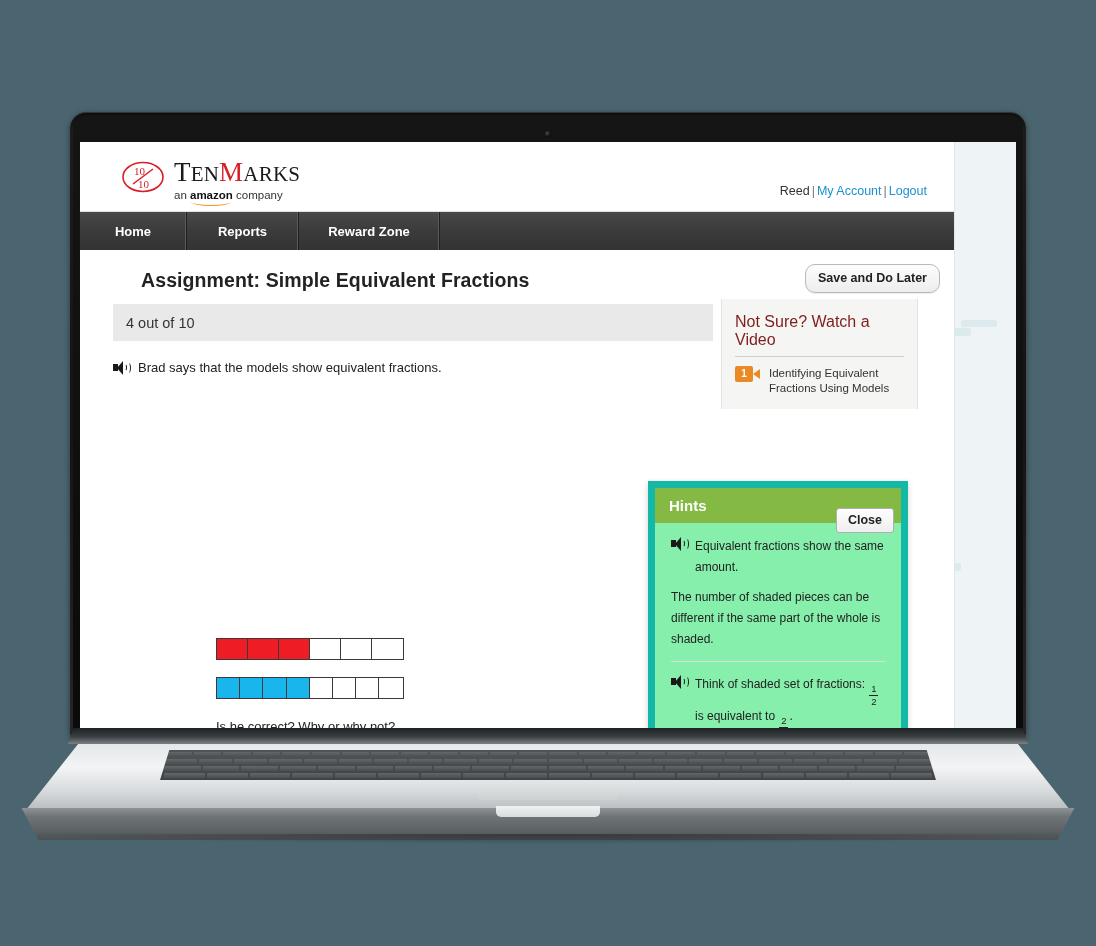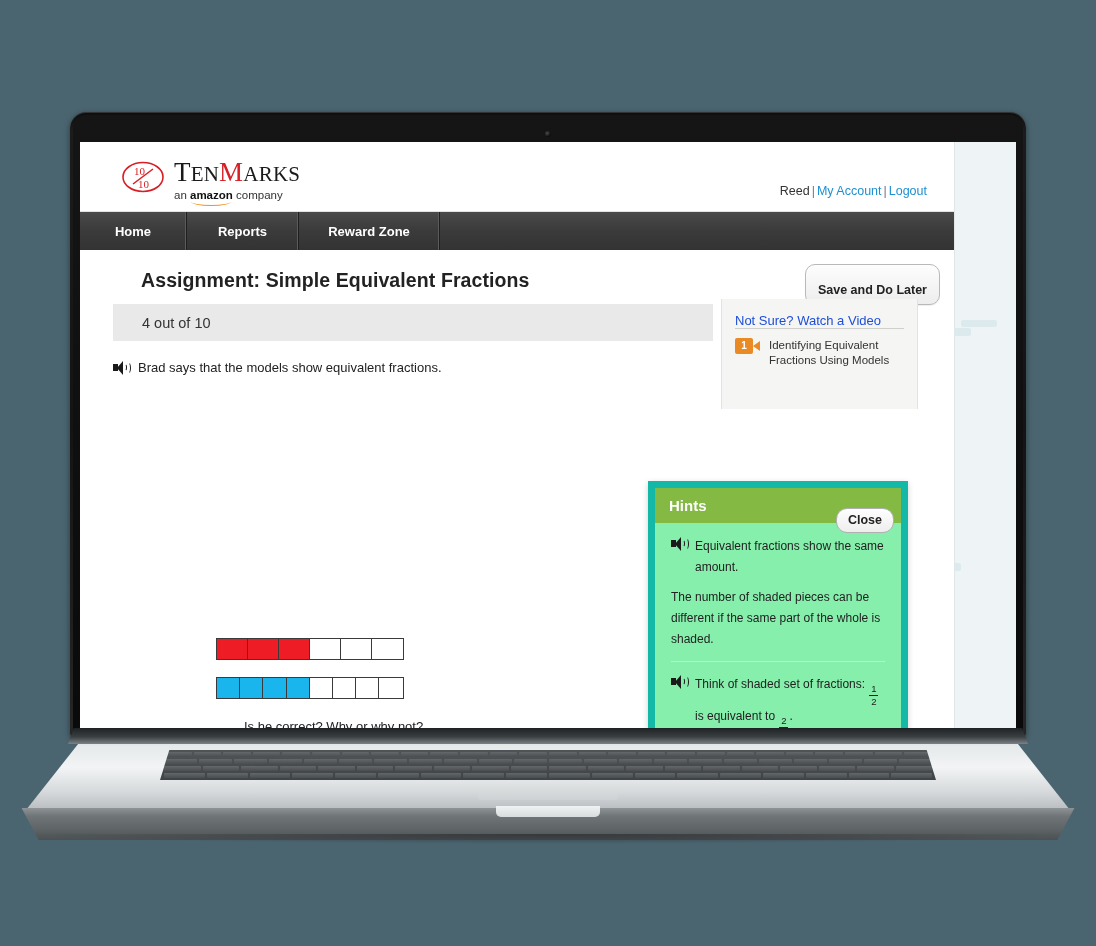--- a/index.html
+++ b/index.html
@@ -139,30 +139,30 @@
   .nav-item:nth-child(3) { width:141px; }
 
   
   .content { position:absolute; left:0; top:108px; width:874px; bottom:0; background:#fff; }
   .assignment-title {
     position:absolute; left:34px; top:19px;
     font-size:19.5px; color:#222; font-weight:bold; letter-spacing:.1px;margin-left:27px;
   }
   .save-btn {
     position:absolute; right:14px; top:14px;
-    padding:18px 12px 7px;
+    padding:6px 12px 7px;
     background: linear-gradient(180deg,#fdfdfd,#ededed);
     border:1px solid #b9b9b9; border-radius:10px;
     font-size:12.5px; color:#222; font-weight:bold; cursor:pointer;
     box-shadow: 0 1px 1px rgba(0,0,0,.07);
     text-align: center;
   }
   .progress-bar {
     position:absolute; left:33px; top:54px; width:600px; height:37px;
-    background:#e9e9e9; display:flex; align-items:center;padding-left:16px;
+    background:#e9e9e9; display:flex; align-items:center;
   }
   .progress-text { padding-left:13px; font-size:14.5px; color:#333; }
 
   .q-row { position:absolute; left:33px; top:107px; display:flex; align-items:flex-end; gap:8px; }
   .q-text { font-size:13px; color:#222; padding-top:3px; }
 
   .spk { flex:0 0 auto; width:17px; height:15px; position:relative; display:inline-block; }
   .spk .body {
     position:absolute; left:0; top:4px; width:5px; height:7px; background:#1a1a1a;
   }
@@ -183,30 +183,30 @@
   .fcell { border-right:1.5px solid #3a3a3a; }
   .fcell:last-child { border-right:none; }
   .fcell.fill-red { background:#ee1c25; }
   .fcell.fill-blue { background:#19b5ec; }
 
   #model-a { position:absolute; left:136px; top:388px; }
   #model-a .fcell { width:31px; height:20px; }
   #model-b { position:absolute; left:136px; top:427px; }
   #model-b .fcell { width:23.2px; height:20px; }
 
-  .prompt { position:absolute; left:136px; top:469px; font-size:13px; color:#222;margin-left:28px; }
+  .prompt { position:absolute; left:136px; top:469px; font-size:13px; color:#222; }
 
   
   .video-box {
     position:absolute; left:641px; top:49px; width:197px; height:110px;
     background:#f5f5f3; border-left:1px solid #e3e3e1; border-right:1px solid #e3e3e1;
     padding:14px 13px 0 13px;
   }
   .video-title {
-    font-size:13px; color:#1d4ed8; 
+    font-size:16px; color:#7f1d1d; padding-bottom:7px;
     border-bottom:1px solid #cfcfcd;
   }
   .video-item { display:flex; gap:9px; padding-top:9px; }
   .vid-icon { flex:0 0 auto; position:relative; width:25px; height:16px; }
   .vid-icon .vbody {
     position:absolute; left:0; top:0; width:18px; height:16px;
     background:#e98a24; border-radius:2px;
     color:#fff; font-size:10px; font-weight:bold; text-align:center; line-height:16px;
   }
   .vid-icon .vlens {
@@ -223,21 +223,21 @@
     box-shadow: 0 2px 6px rgba(0,0,0,.18); overflow:hidden;
   }
   .hints-head {
     height:35px; background:#84b943;
     display:flex; align-items:center; justify-content:space-between;
     padding:0 7px 0 14px;
   }
   .hints-title { color:#fff; font-size:15px; font-weight:bold; }
   .hints-close {
     background: linear-gradient(180deg,#fefefe,#eee);
-    border:1px solid #b0b0b0; border-radius:11px;
+    border:1px solid #b0b0b0; border-radius:3px;
     padding:4px 11px 5px; font-size:12.5px; color:#222; font-weight:bold; cursor:pointer;margin-top:29px;
   }
   .hints-body { padding:13px 16px 2px 16px; height:377px; overflow:hidden; }
   .hint-block { padding-bottom:12px; }
   .hint-sep { border-top:1px solid #ddd; margin-bottom:12px; }
   .hint-line { display:flex; gap:7px; align-items:flex-start; }
   .hint-text { font-size:12px; line-height:1.72; color:#222; }
   .frac { display:inline-flex; flex-direction:column; align-items:center; vertical-align:-4px; margin:0 1px; }
   .frac .num { font-size:9.5px; line-height:1; padding-bottom:1px; }
   .frac .bar { width:9px; height:1px; background:#222; }

